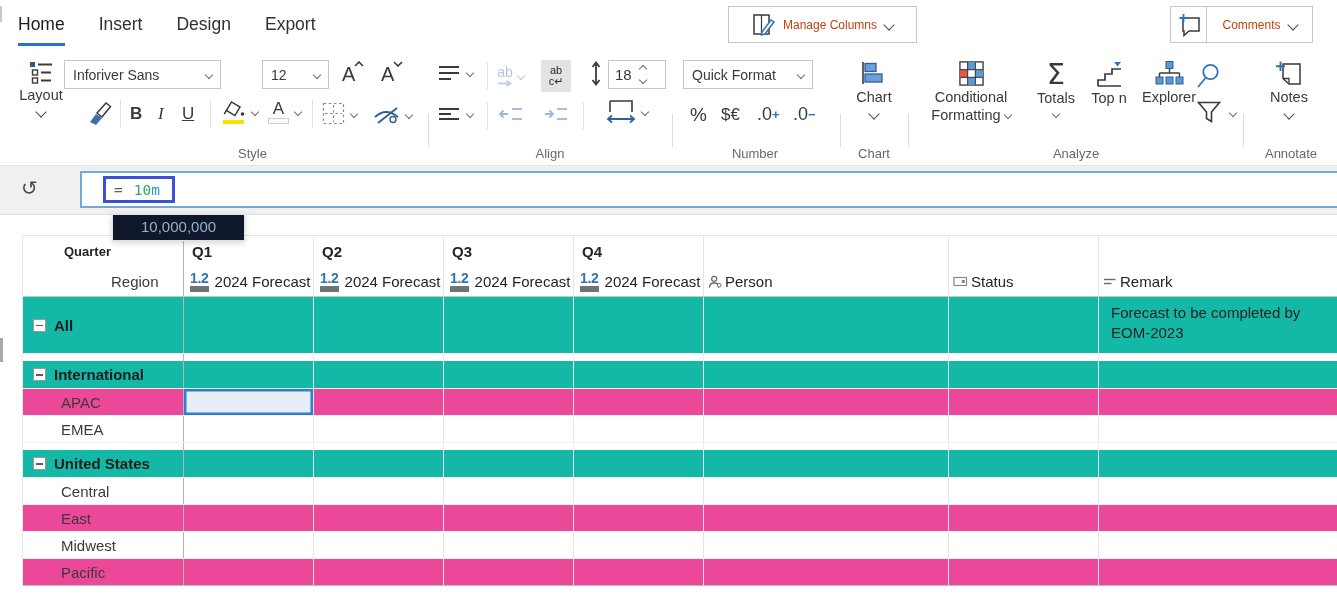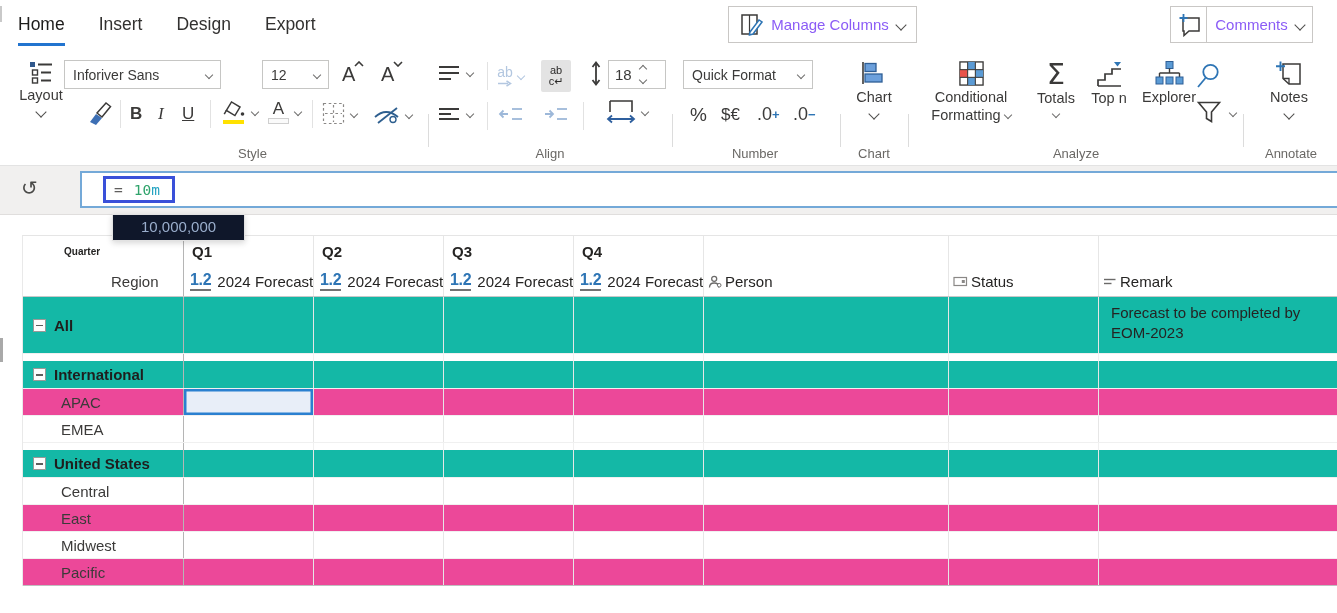--- a/index.html
+++ b/index.html
@@ -13,21 +13,21 @@
   .chev.up{transform:rotate(225deg)}
   .vsep{position:absolute;width:1px;background:#dcdcdc;top:60px;bottom:18px}
   .minisep{position:absolute;width:1px;background:#e2e2e2;height:28px}
   .seclabel{position:absolute;bottom:4px;font-size:13px;color:#6a6865;text-align:center}
   
   .tabbar{position:absolute;top:0;left:0;right:0;height:54px;background:#fff;border-bottom:1px solid #ededed}
   .tabs{display:flex;gap:34px;padding:14px 0 0 18px}
   .tab{font-size:17.5px;color:#323130;padding-bottom:8px;cursor:default}
   .tab.active{font-weight:400;color:#1d1c1b;border-bottom:3px solid #2274cf}
   .btn{position:absolute;top:6px;height:37px;background:#fff;border:1px solid #c9c7c5;
-       display:flex;align-items:center;gap:8px;font-size:15px;color:#8b5cf6;box-sizing:border-box}
+       display:flex;align-items:center;gap:8px;font-size:12px;color:#c2410c;box-sizing:border-box}
   .btn-manage{left:728px;width:189px;justify-content:center}
   .btn-cadd{left:1170px;width:37px;justify-content:center}
   .btn-comments{left:1206px;width:107px;padding:0 10px;justify-content:center}
   .corner-tick{position:absolute;left:0;top:6px;width:2px;height:16px;background:#c9c9c9}
   
   .toolbar{position:absolute;top:54px;left:0;right:0;height:111px;background:#fff}
   .tb-item{position:absolute;display:flex;align-items:center}
   .col-btn{position:absolute;display:flex;flex-direction:column;align-items:center;gap:2px;
            font-size:14.5px;color:#3b3a39}
   .inputbox{position:absolute;top:6px;height:29px;background:#fff;border:1px solid #c6c6c4;
@@ -67,25 +67,25 @@
   
   .grid{position:absolute;top:235px;left:22px;width:1315px;font-size:15px;border-top:1px solid #e5e5e5;
         border-left:1px solid #e9e9e9}
   .grow{display:flex}
   .cell{box-sizing:border-box;flex-shrink:0;border-right:1px solid #e6e6e6;display:flex;align-items:center;
         overflow:hidden}
   .c0{width:161px;border-right:1px solid #b5b5b5}
   .cq{width:130px}.cp{width:245px}.cs{width:150px}.cr{width:239px}
   .hrow1{height:31px;background:#fff}
   .hrow1 .cell{font-weight:700;color:#252423;padding-left:8px}
-  .hrow1 .c0{padding-left:41px;font-size:10px}
+  .hrow1 .c0{padding-left:41px;font-size:13px}
   .hrow2{height:29px;background:#fff;border-bottom:1px solid #c8c8c8}
   .hrow2 .c0{padding-left:88px;color:#3b3a39}
   .mcell{gap:6px;padding-left:6px;color:#252423}
-  .m-icon{font-size:16px;font-weight:700;color:#2e75b5;border-bottom:2px solid #737373;
+  .m-icon{font-size:14px;font-weight:700;color:#2e75b5;border-bottom:6px solid #737373;
           line-height:1;padding-bottom:1px;letter-spacing:-.3px}
   .xcell{gap:3px;padding-left:4px;color:#252423}
   .body-row{border-bottom:1px solid #f0f0f0}
   .row-group{height:27px;background:#14b8a6}
   .row-first{height:56px}
   .row-child{height:26px}
   .shade-stripe{background:#ec4899}
   .shade-white{background:#fff}
   .row-gap{height:7px;background:#fff}
   .row-gap .cell{border-right-color:#f0f0f0}

